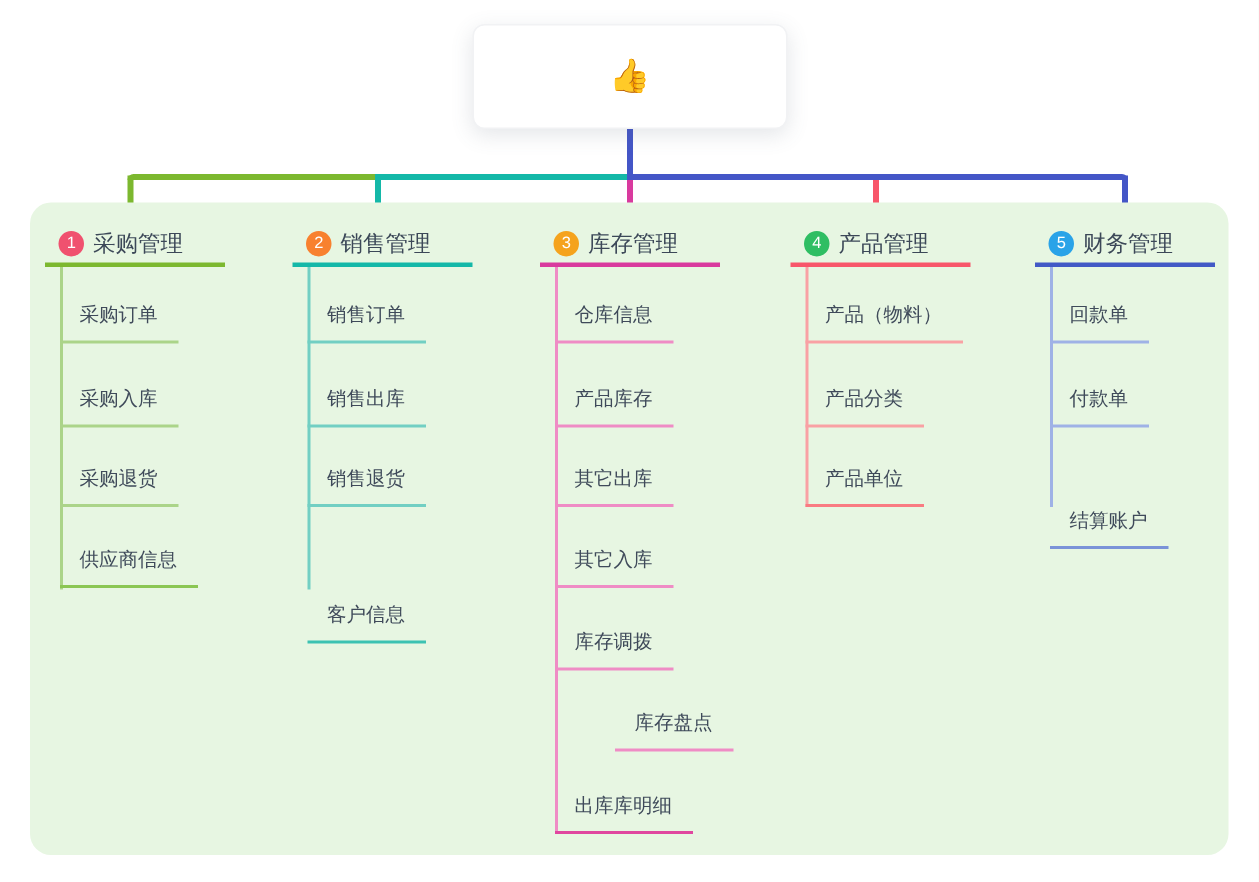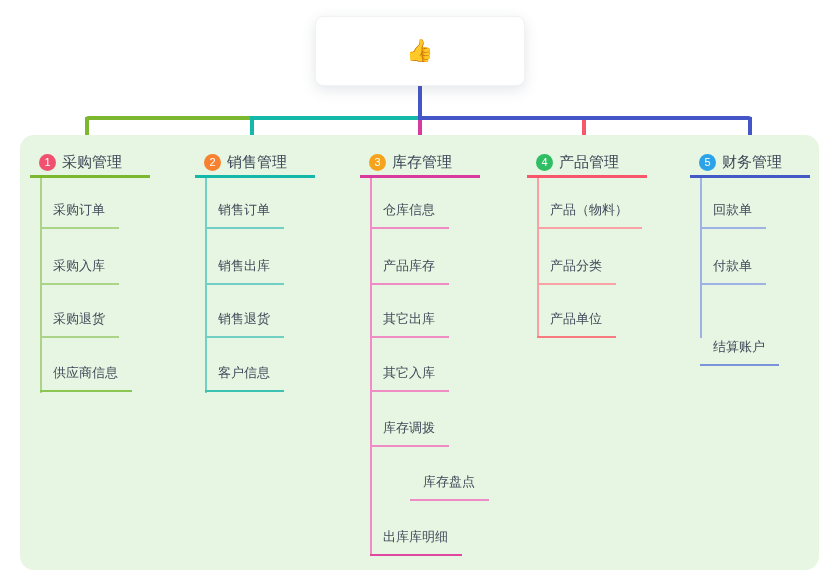--- a/index.html
+++ b/index.html
@@ -51,21 +51,21 @@
   .trunk { position:absolute; left:0; top:0; width:2px; }
   .child {
     position:absolute; left:0; white-space:nowrap;
     font-size:13px; line-height:18px; color:#3f4a5a;
     padding:0 14px 8px 13px; border-bottom:2px solid; cursor:pointer;
   }
   
   .b1 .label-row { border-color:#7cb82f; } .b1 .num { background:#f0516f; }
   .b1 .trunk { background:#abd489; } .b1 .child { border-color:#abd489; } .b1 .child.last { border-color:#8bc653; }
   .b2 .label-row { border-color:#14b8a8; } .b2 .num { background:#f8812f; }
-  .b2 .trunk { background:#72cfc3; } .b2 .child { border-color:#72cfc3; } .b2 .child.last { border-color:#3cc2b2; }
+  .b2 .trunk { background:#72cfc3; } .b2 .child { border-color:#72cfc3; } .b2 .child.last { border-color:#3cc2b2;margin-top:37px; }
   .b3 .label-row { border-color:#d93a9e; } .b3 .num { background:#f5a31d; }
   .b3 .trunk { background:#ef8cc5; } .b3 .child { border-color:#ef8cc5; } .b3 .child.last { border-color:#e0479f; }
   .b4 .label-row { border-color:#f8566a; } .b4 .num { background:#2fbe63; }
   .b4 .trunk { background:#f9a1a4; } .b4 .child { border-color:#f9a1a4; } .b4 .child.last { border-color:#f97b82;text-align:right; }
   .b5 .label-row { border-color:#4259c6; } .b5 .num { background:#2aa3e8; }
   .b5 .trunk { background:#9fb2e6; } .b5 .child { border-color:#9fb2e6; } .b5 .child.last { border-color:#7b93d8;margin-top:28px; }
   
   .b1 .trunk, .b2 .trunk { height:215px; }
   .b3 .trunk { height:378px; }
   .b4 .trunk, .b5 .trunk { height:160px; }

